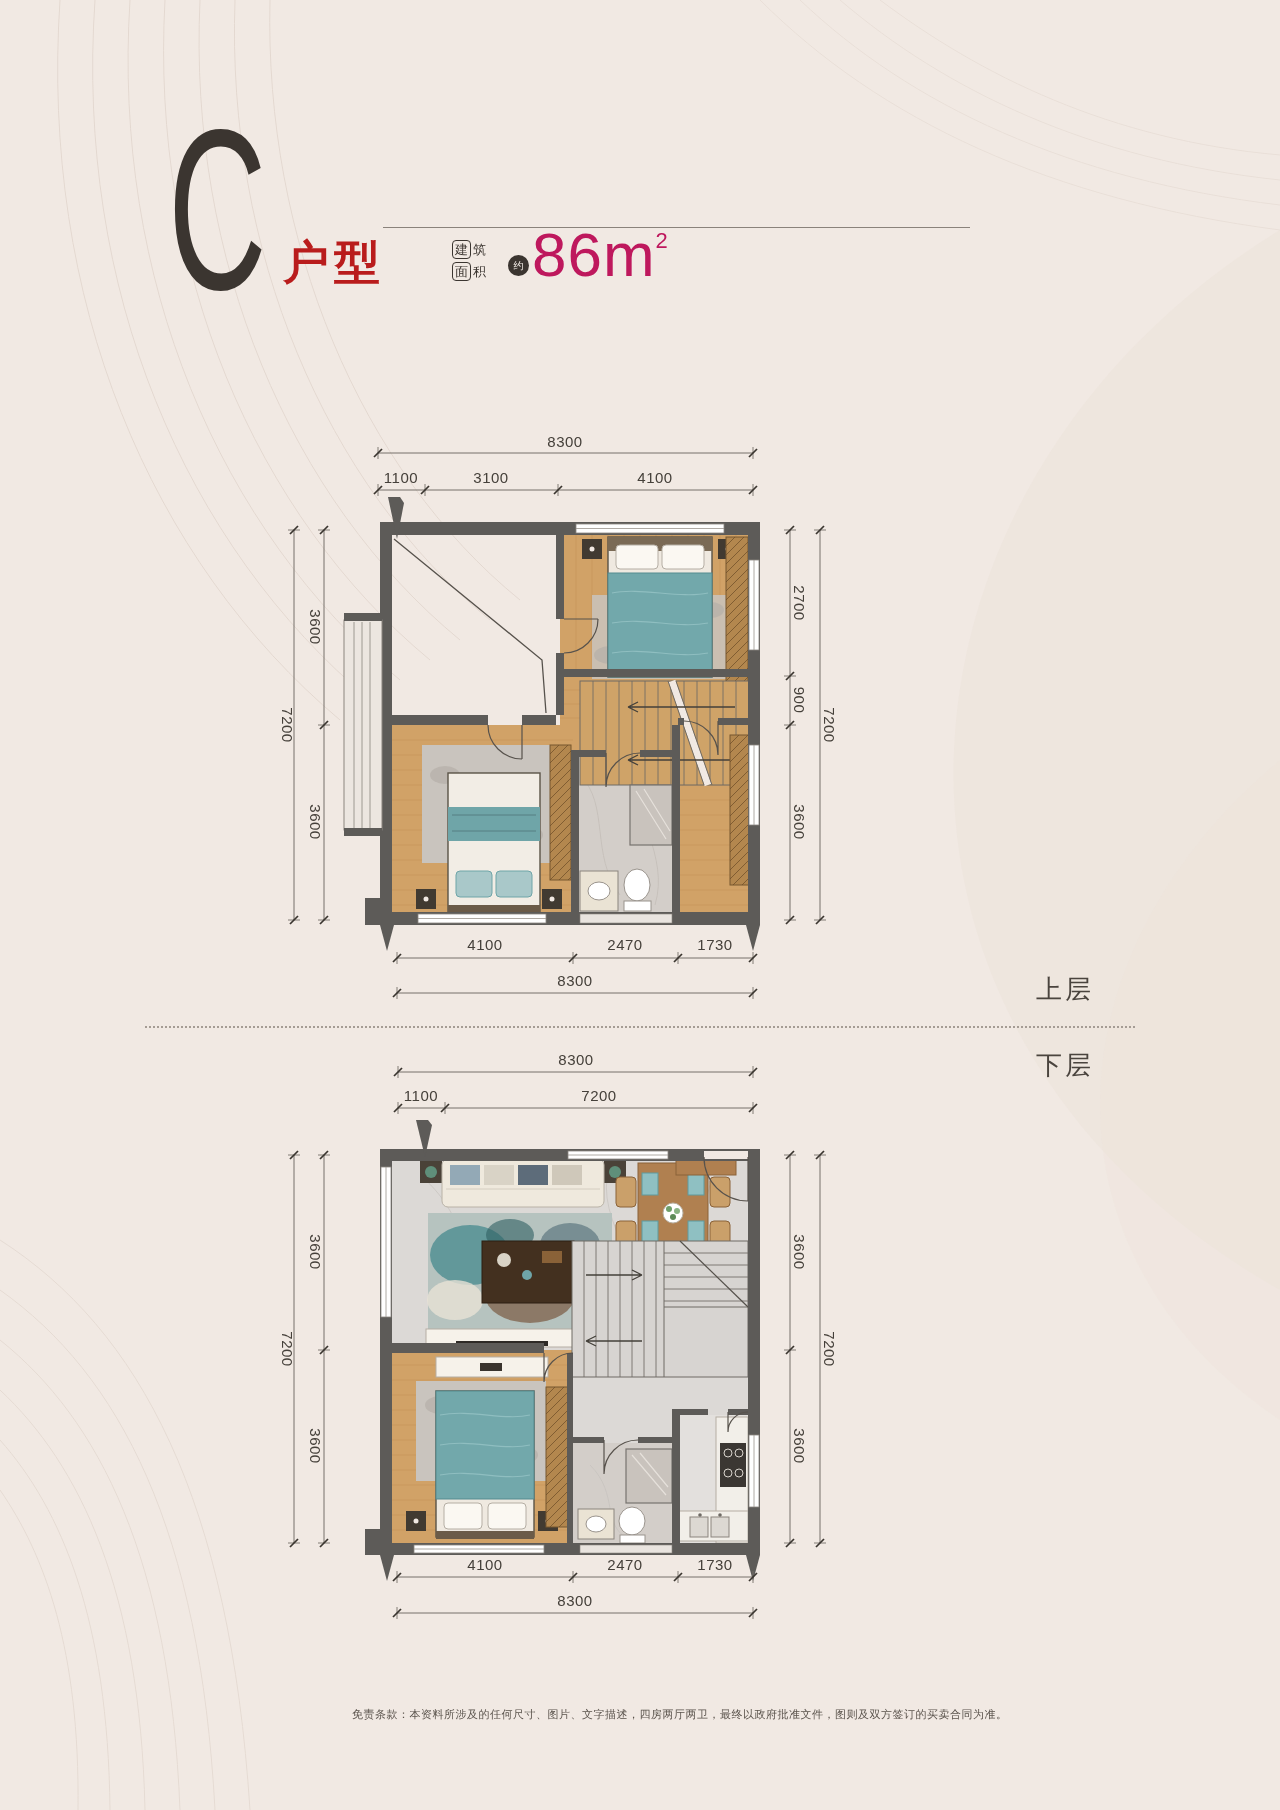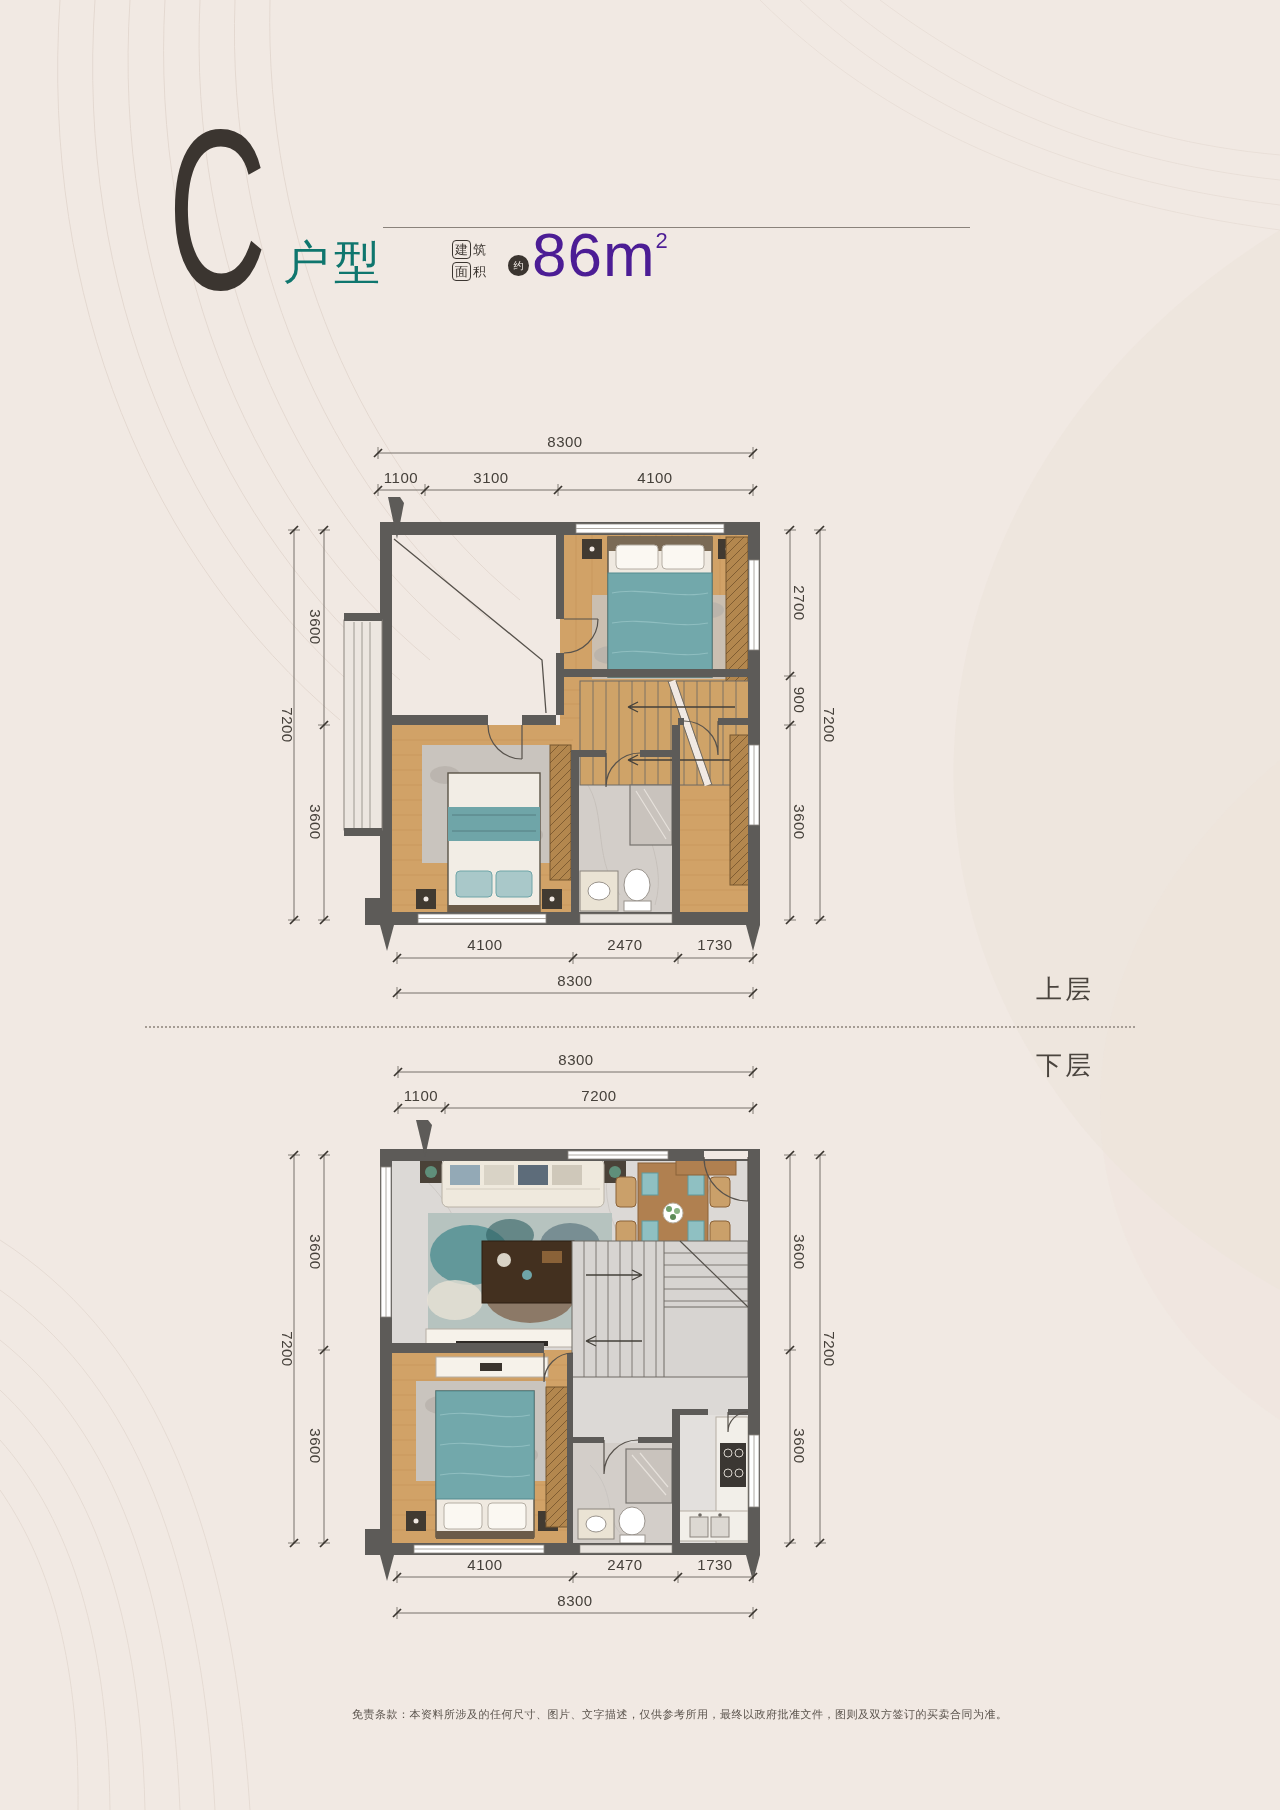--- a/index.html
+++ b/index.html
@@ -3,28 +3,28 @@
 <meta charset="utf-8">
 <style>
   html,body{margin:0;padding:0;}
   body{font-family:"Liberation Sans","DejaVu Sans",sans-serif;}
   .page{position:relative;width:1280px;height:1810px;background:#f1e9e3;overflow:hidden;}
   .abs{position:absolute;}
   .bgdec{left:0;top:0;}
   .unit-letter{left:168px;top:96px;font-size:228px;line-height:1;font-weight:200;color:#3b3530;
     transform:scaleX(.60);transform-origin:left top;letter-spacing:0;}
   .hline{left:383px;top:227px;width:587px;height:1px;background:#8a827b;}
-  .unit-label{left:283px;top:232px;font-size:46px;font-weight:400;color:#0f766e;letter-spacing:5px;}
+  .unit-label{left:283px;top:232px;font-size:46px;font-weight:700;color:#b91c1c;letter-spacing:5px;}
   .area-badge{left:452px;top:240px;color:#3b3530;font-size:13px;line-height:1;}
   .area-badge .row{display:flex;align-items:center;margin-bottom:3px;}
   .area-badge .boxed{display:inline-flex;align-items:center;justify-content:center;width:17px;height:17px;
     border:1.5px solid #3b3530;border-radius:4px;margin-right:2px;}
   .approx{left:508px;top:255px;width:21px;height:21px;border-radius:50%;background:#3b3530;color:#f5efe9;
     font-size:10px;display:flex;align-items:center;justify-content:center;}
-  .area-num{left:532px;top:224px;font-size:62px;font-weight:300;color:#4c1d95;letter-spacing:1px;line-height:1;}
+  .area-num{left:532px;top:224px;font-size:62px;font-weight:300;color:#be185d;letter-spacing:1px;line-height:1;}
   .area-num sup{font-size:22px;font-weight:300;vertical-align:28px;}
   .layout-desc{left:741px;top:236px;font-size:40px;font-weight:500;color:#37322d;letter-spacing:6px;}
   .floor-label{font-size:26px;color:#4a443e;letter-spacing:3px;}
   .divider{left:145px;top:1026px;width:990px;height:0;border-top:2px dotted #a59c94;}
   .disclaimer{left:352px;top:1707px;font-size:11px;color:#5a534c;letter-spacing:.5px;}
   .dimtxt{font-family:"Liberation Sans",sans-serif;font-size:15px;fill:#45403a;letter-spacing:.5px;}
   svg text{user-select:none;}
 </style>
 </head>
 <body>
@@ -690,14 +690,14 @@
     <text class="dimtxt" x="30" y="401" transform="rotate(90 30 401)" text-anchor="middle">3600</text>
     <text class="dimtxt" x="514" y="207" transform="rotate(90 514 207)" text-anchor="middle">3600</text>
     <text class="dimtxt" x="514" y="401" transform="rotate(90 514 401)" text-anchor="middle">3600</text>
     <text class="dimtxt" x="544" y="304" transform="rotate(90 544 304)" text-anchor="middle">7200</text>
     <text class="dimtxt" x="205" y="525" text-anchor="middle">4100</text>
     <text class="dimtxt" x="345" y="525" text-anchor="middle">2470</text>
     <text class="dimtxt" x="435" y="525" text-anchor="middle">1730</text>
     <text class="dimtxt" x="295" y="561" text-anchor="middle">8300</text>
   </svg>
 
-  <span class="abs disclaimer">免责条款：本资料所涉及的任何尺寸、图片、文字描述，仅供参考所用，最终以政府批准文件，图则及双方签订的买卖合同为准。</span>
+  <span class="abs disclaimer">免责条款：本资料所涉及的任何尺寸、图片、文字描述，四房两厅两卫，最终以政府批准文件，图则及双方签订的买卖合同为准。</span>
 </div>
 
 </body></html>

